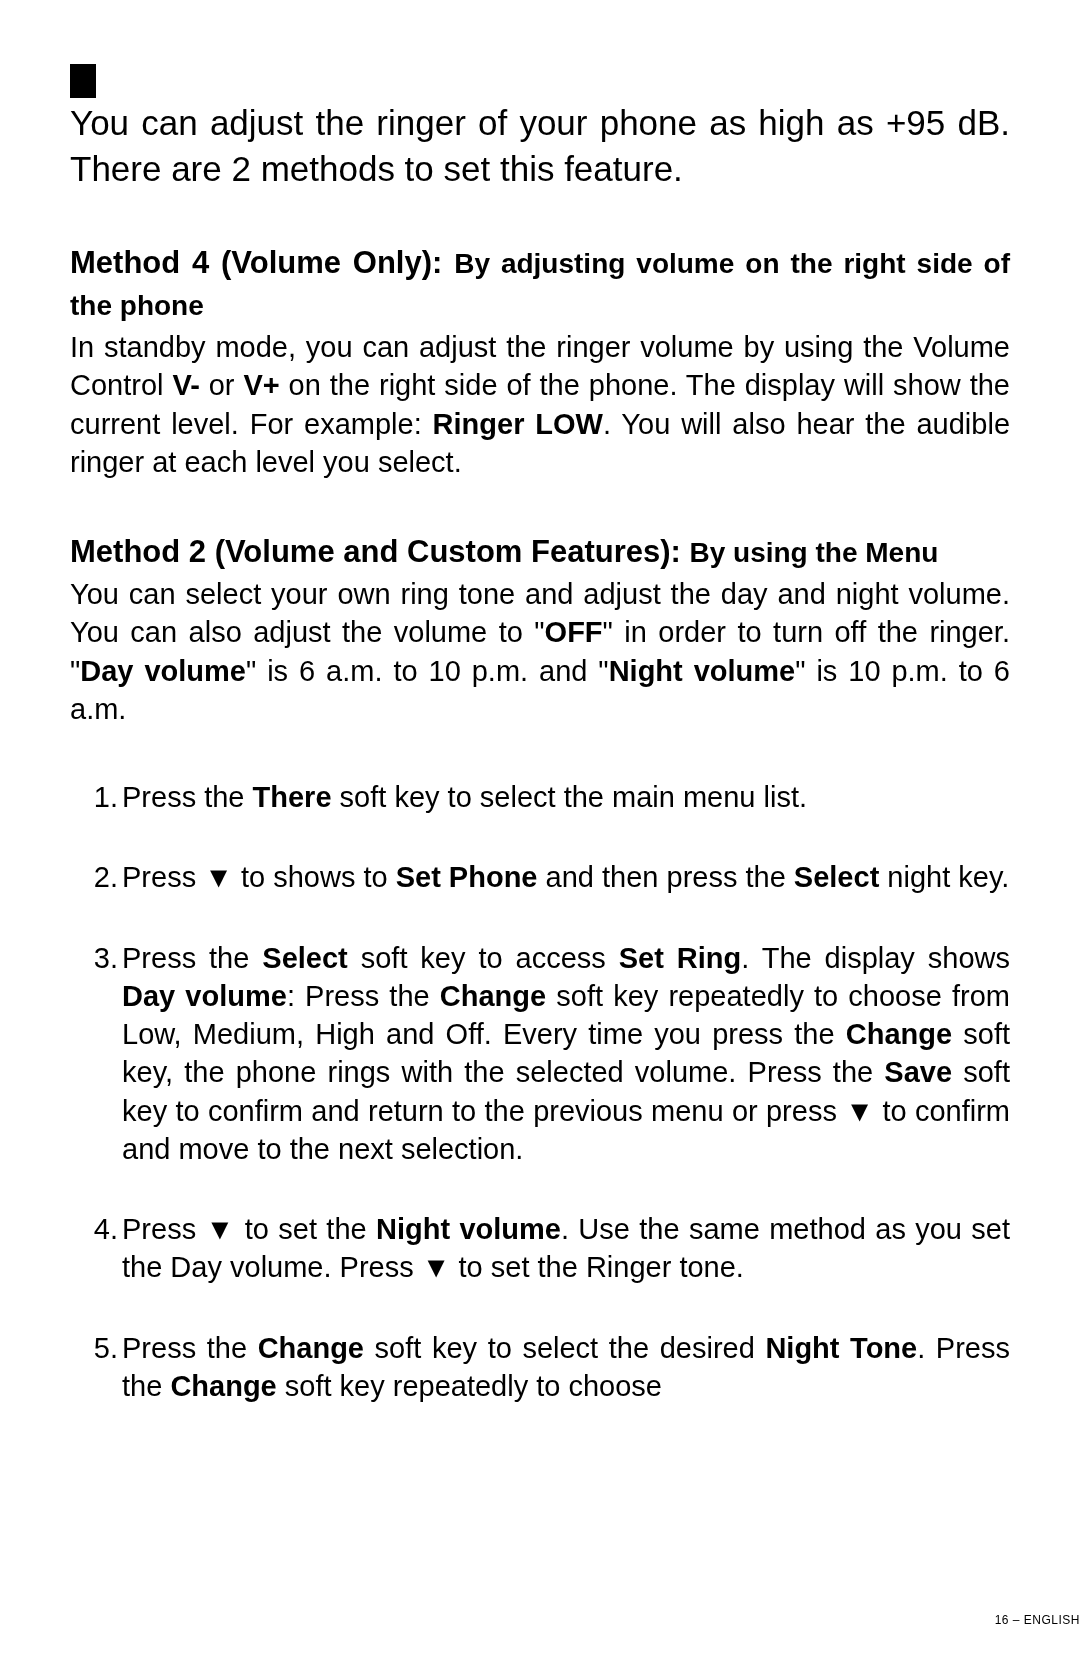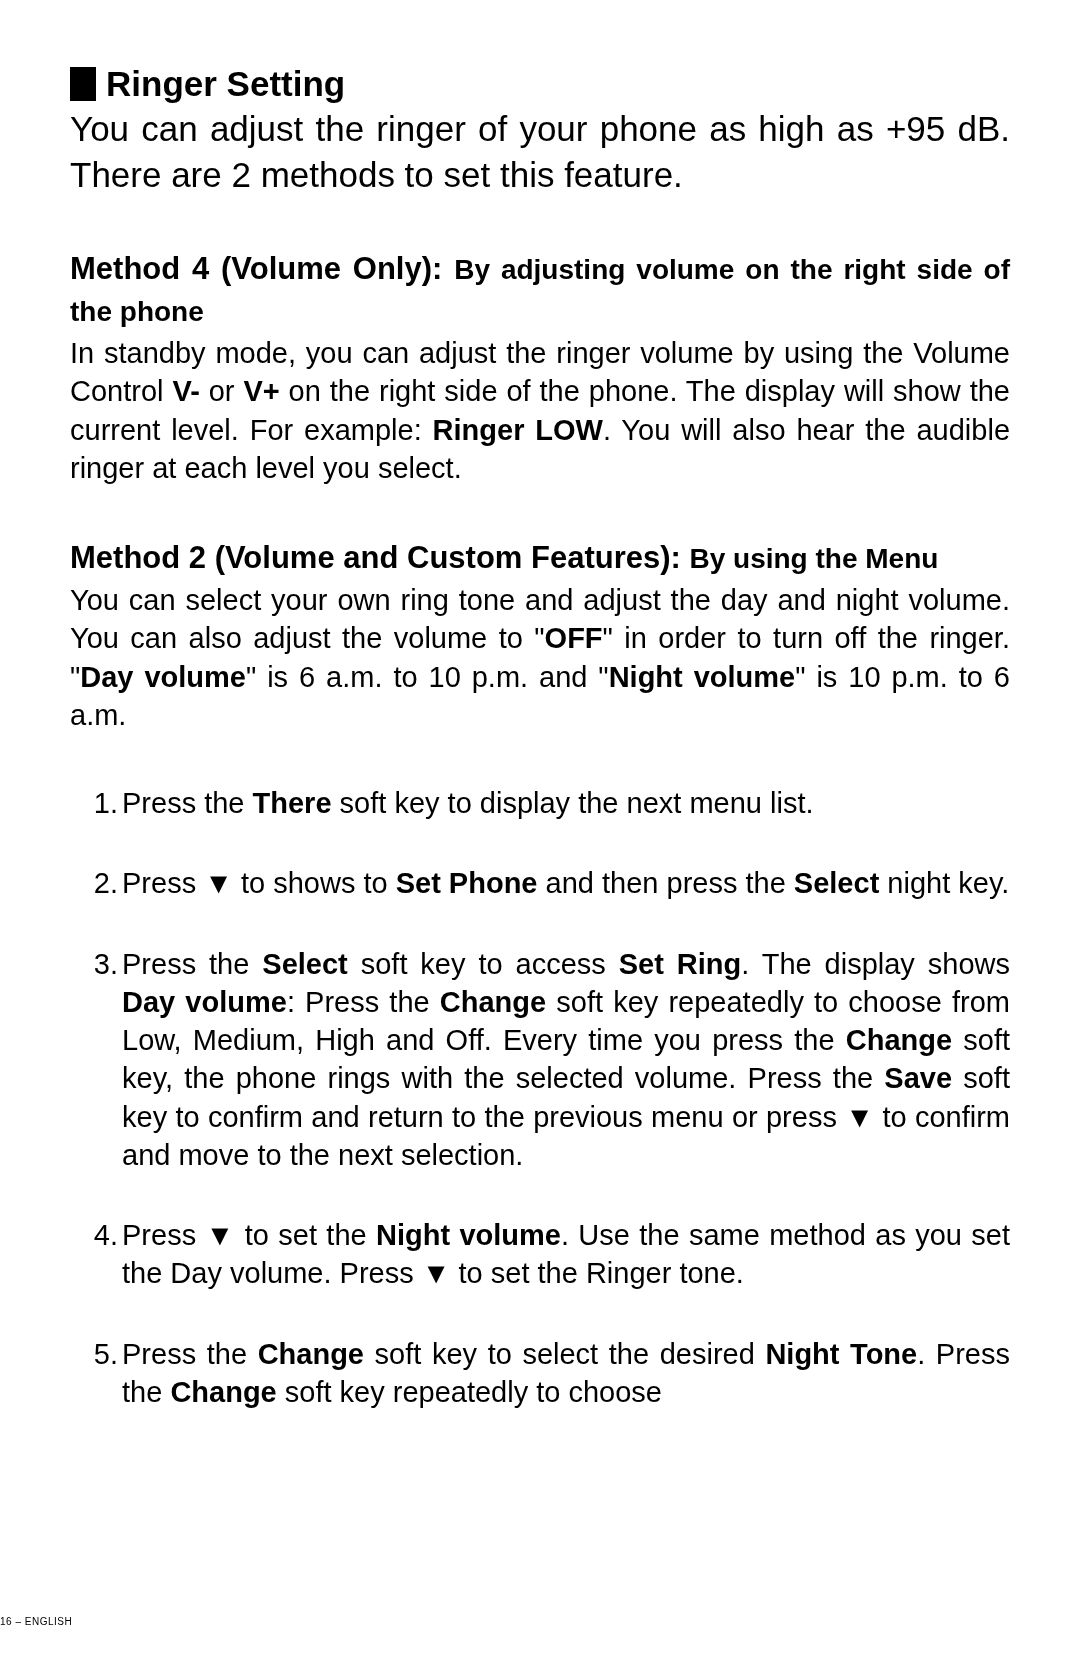--- a/index.html
+++ b/index.html
@@ -80,31 +80,30 @@
       font-size: 29px;
     }
     ol.steps > li b {
       font-weight: bold;
     }
     .footer {
       position: absolute;
       bottom: 42px;
       left: 0;
       right: 0;
-      text-align: left;
-      font-size: 10px;
+      text-align: right;
+      font-size: 12px;
       letter-spacing: 0.5px;
     }
   </style>
 </head>
 <body>
 
 <div class="heading-row">
   <span class="black-square"></span>
-  <span class="section-title">Ringer Setting</span>
 </div>
 
 <p class="intro-text">You can adjust the ringer of your phone as high as +95 dB. There are 2 methods to set this feature.</p>
 
 <p class="method-heading">
   <span>Method 4 (Volume Only):</span>
   <span class="method-sub">By adjusting volume on the right side of the phone</span>
 </p>
 <p class="body-text">
   <span>In standby mode, you can adjust the ringer volume by using the Volume Control </span><b>V-</b><span> or </span><b>V+</b><span> on the right side of the phone. The display will show the current level. For example: </span><b>Ringer LOW</b><span>.  You will also hear the audible ringer at each level you select.</span>
@@ -113,21 +112,21 @@
 <p class="method-heading">
   <span>Method 2 (Volume and Custom Features):</span>
   <span class="method-sub">By using the Menu</span>
 </p>
 <p class="body-text">
   <span>You can select your own ring tone and adjust the day and night volume. You can also adjust the volume to "</span><b>OFF</b><span>" in order to turn off the ringer.  "</span><b>Day volume</b><span>" is 6 a.m. to 10 p.m. and "</span><b>Night volume</b><span>" is 10 p.m. to 6 a.m.</span>
 </p>
 
 <ol class="steps">
   <li>
-    <span>Press the </span><b>There</b><span> soft key to display the next menu list.</span>
+    <span>Press the </span><b>There</b><span> soft key to select the main menu list.</span>
   </li>
   <li>
     <span>Press ▼ to shows to </span><b>Set Phone</b><span> and then press the </span><b>Select</b><span> night key.</span>
   </li>
   <li>
     <span>Press the </span><b>Select</b><span> soft key to access </span><b>Set Ring</b><span>. The display shows </span><b>Day volume</b><span>: Press the </span><b>Change</b><span> soft key repeatedly to choose from Low, Medium, High and Off. Every time you press the </span><b>Change</b><span> soft key, the phone rings with the selected volume. Press the </span><b>Save</b><span> soft key to confirm and return to the previous menu or press ▼ to confirm and move to the next selection.</span>
   </li>
   <li>
     <span>Press ▼ to set the </span><b>Night volume</b><span>. Use the same method as you set the Day volume. Press ▼ to set the Ringer tone.</span>
   </li>

